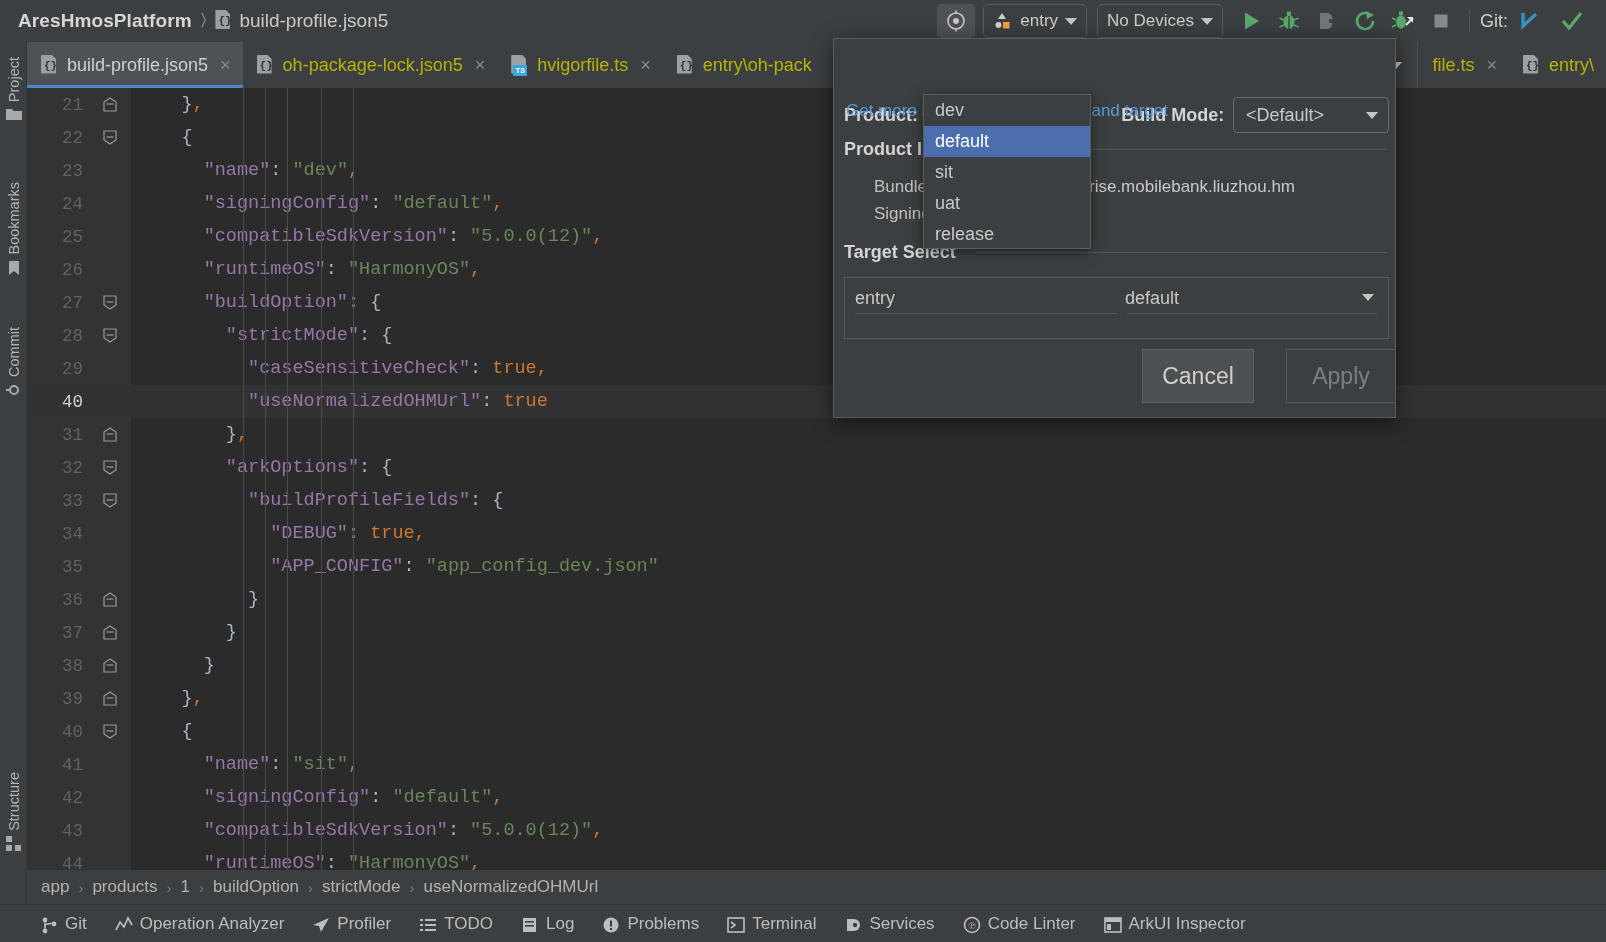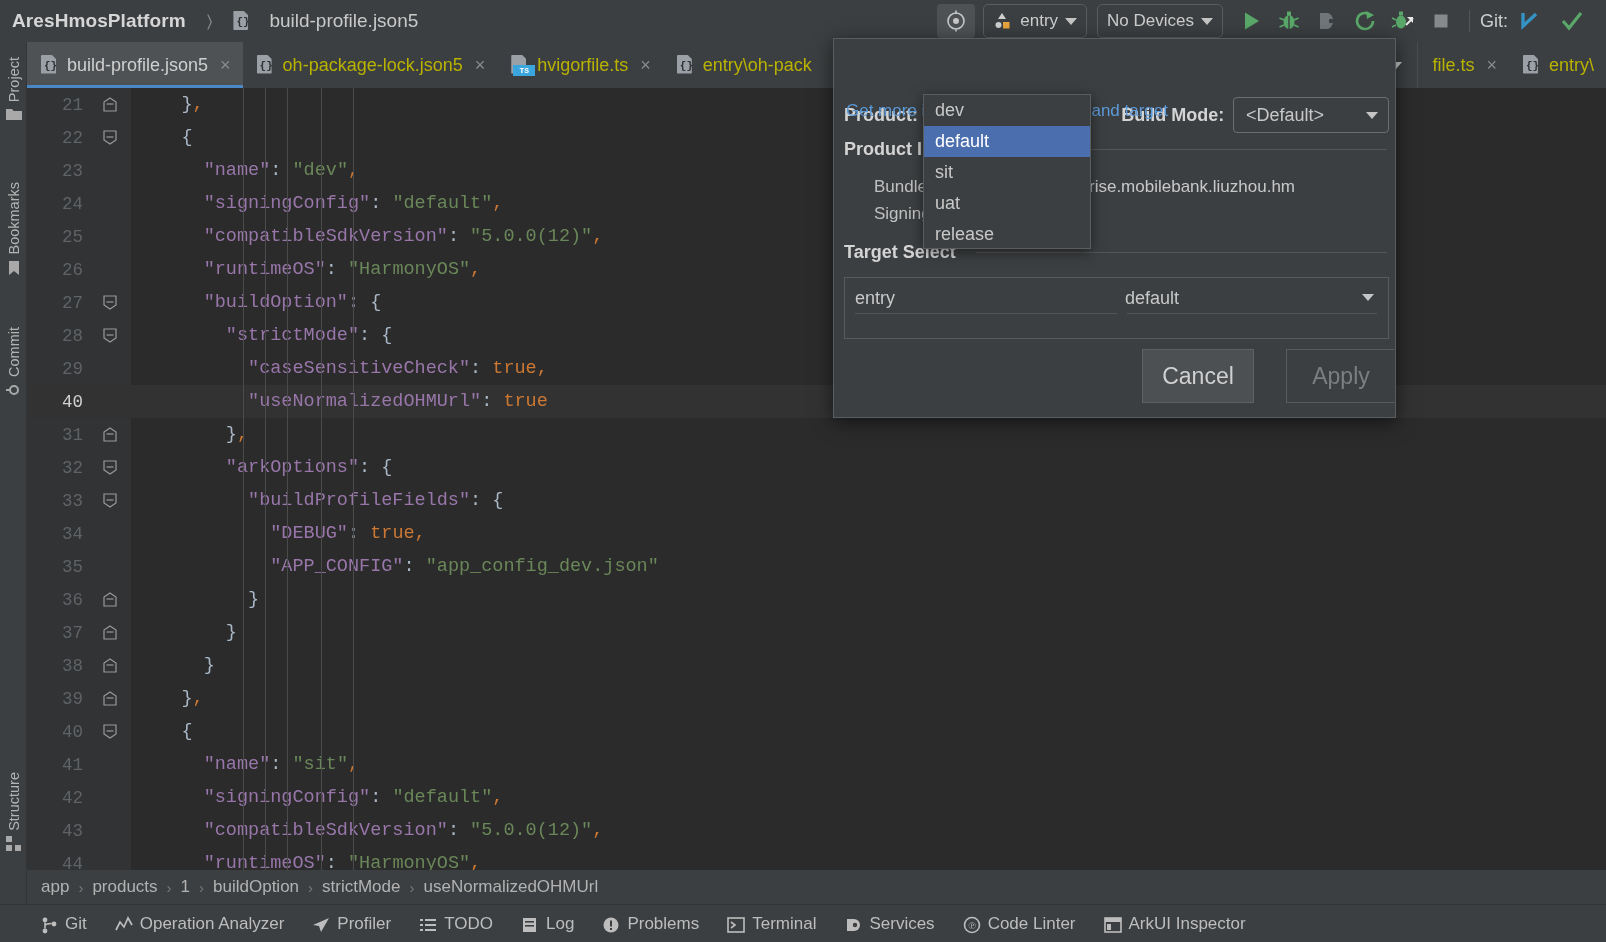--- a/index.html
+++ b/index.html
@@ -9,21 +9,21 @@
     font-family: "Liberation Sans", sans-serif;
     overflow: hidden;
   }
   #app { position: relative; width: 1606px; height: 942px; background: #3c3f41; }
 
   
   .titlebar {
     position: absolute; left: 0; top: 0; width: 1606px; height: 42px;
     background: #3c3f41; display: flex; align-items: center;
   }
-  .crumbs { display: flex; align-items: flex-end; padding-left: 12px; gap: 18px; }
+  .crumbs { display: flex; align-items: flex-start; padding-left: 18px; gap: 6px; }
   .proj-name { color: #d6d6d6; font-size: 19px; font-weight: bold; letter-spacing: .1px; }
   .crumb-sep { color: #8a8a8a; font-size: 17px; padding: 0 3px; }
   .crumb-file { color: #c9c9c9; font-size: 19px; }
 
   .json5-icon {
     width: 18px; height: 21px; position: relative; display: inline-block;
     flex: 0 0 auto;
   }
   .json5-icon i {
     position: absolute; left: 0; top: 0; width: 15px; height: 19px;
@@ -31,21 +31,21 @@
     clip-path: polygon(0 0, 70% 0, 100% 24%, 100% 100%, 0 100%);
   }
   .json5-icon b {
     position: absolute; left: 3px; top: 5px; width: 12px; height: 13px;
     color: #2f3133; font-size: 11px; line-height: 13px; font-weight: bold;
     text-align: center; font-family: "Liberation Mono", monospace;
   }
   .ts-icon { width: 18px; height: 21px; position: relative; display:inline-block; flex:0 0 auto;}
   .ts-icon i { position:absolute; left:0; top:0; width:15px; height:19px; background:#9aa0a6; border-radius:1px;
     clip-path: polygon(0 0, 70% 0, 100% 24%, 100% 100%, 0 100%);}
-  .ts-icon b { position:absolute; left:2px; bottom:0px; width:22px; height:11px; background:#3ba6dd;
+  .ts-icon b { position:absolute; left:2px; bottom:0px; width:14px; height:11px; background:#3ba6dd;
     color:#fff; font-size:8px; line-height:11px; text-align:center; font-weight:bold;
     font-family:Liberation Mono, monospace;}
 
   
   .toolbar { position:absolute; right: 0; top: 0; height: 42px; display:flex; align-items:center; gap: 0px; }
   .tb-target {
     width: 38px; height: 34px; background: #4e5254; border-radius: 4px;
     display:flex; align-items:center; justify-content:center; margin-right: 8px;
   }
   .tb-combo {

